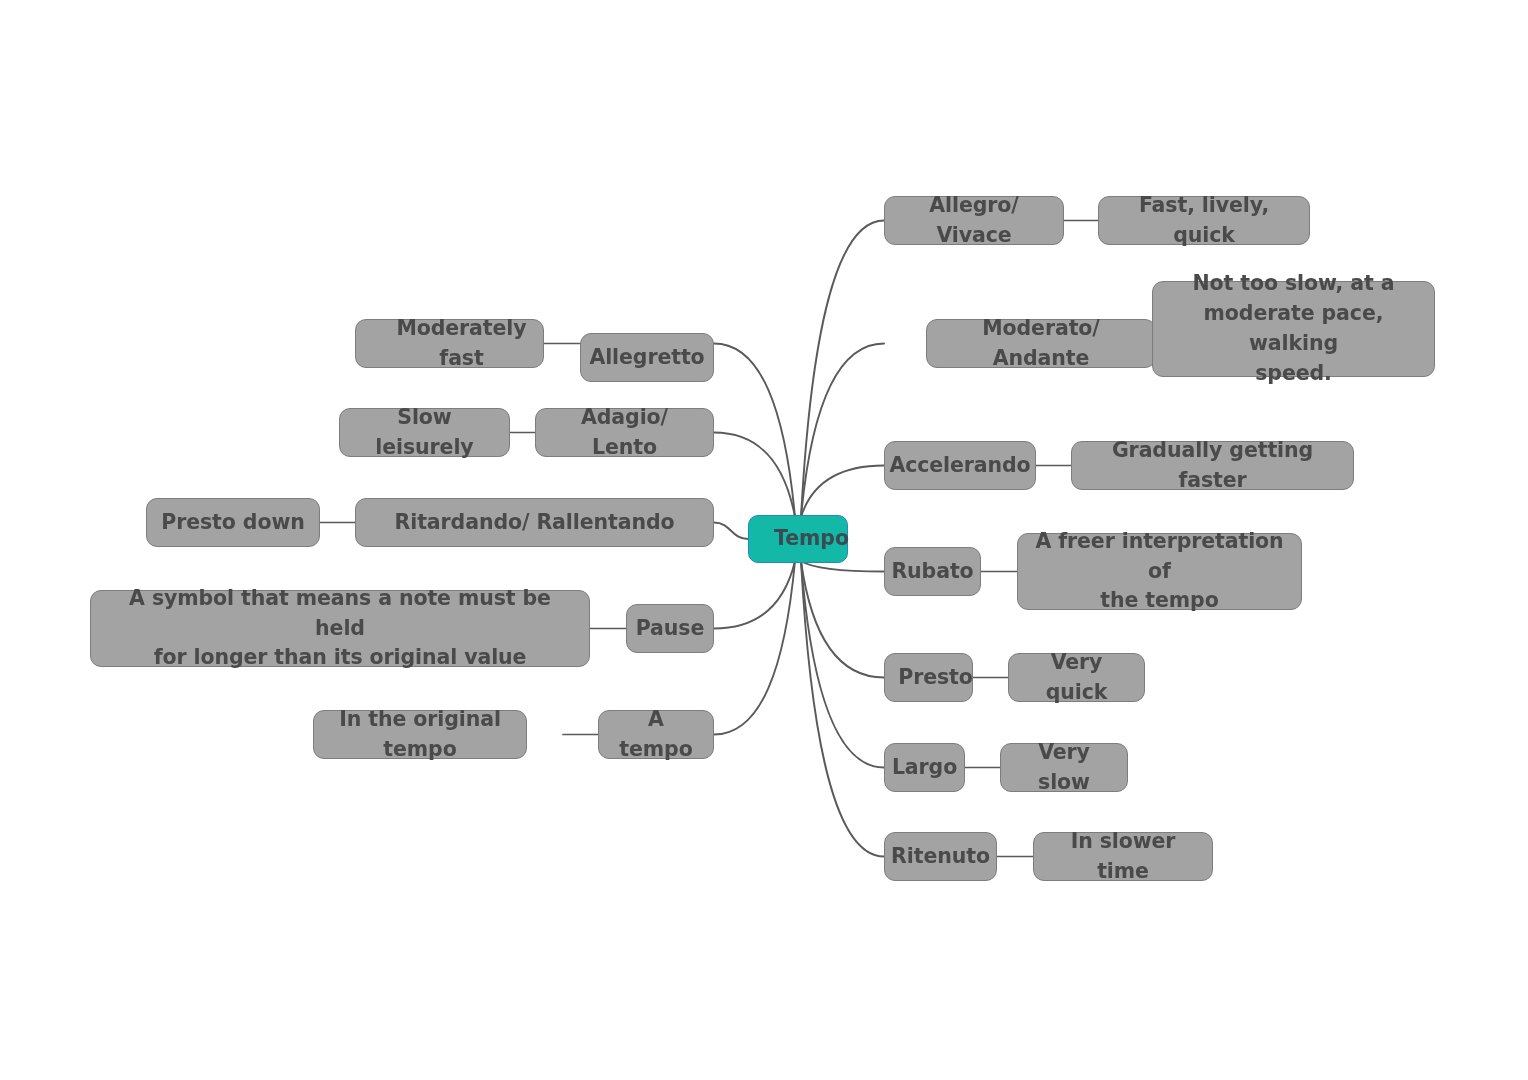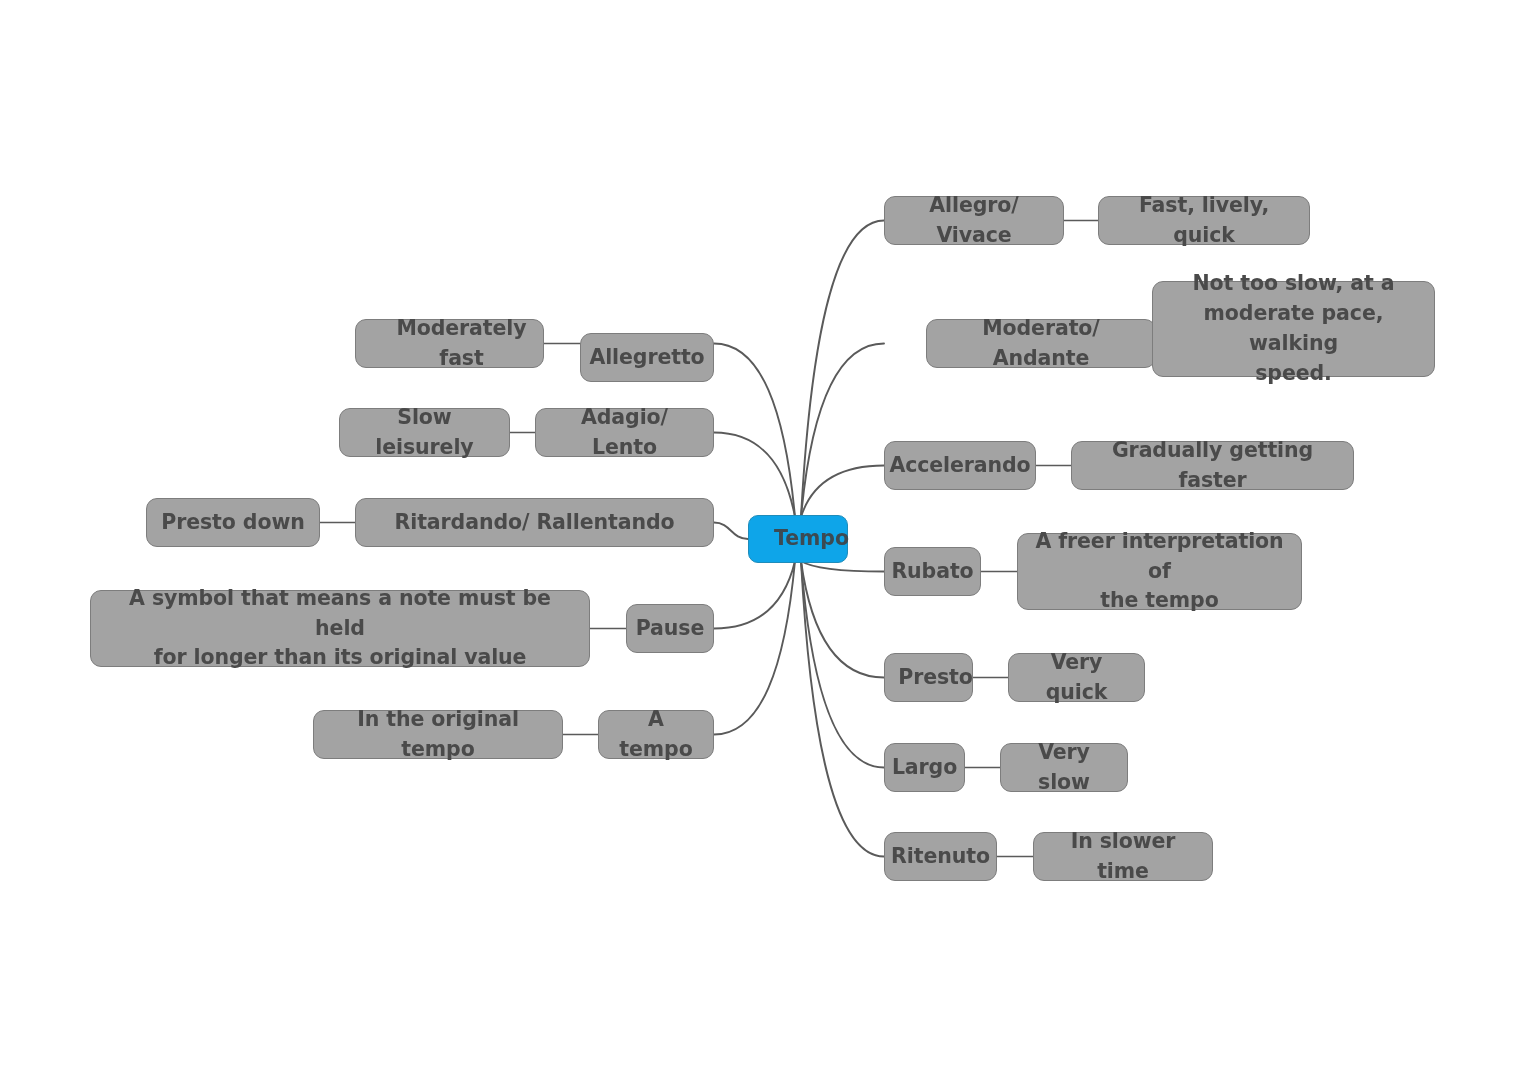--- a/index.html
+++ b/index.html
@@ -39,21 +39,21 @@
     line-height: 1.42;
     display: flex;
     align-items: center;
     justify-content: center;
     text-align: center;
     padding: 4px 14px;
     white-space: pre-line;
     letter-spacing: -0.1px;
   }
   .node.root {
-    background: #0ea5e9;
+    background: #14b8a6;
     border: 1.6px solid #1f8cba;
     border-radius: 10px;
     color: #3c4a52;
     font-size: 20.5px;
     z-index: 5;
     padding-left: 41px;
   }
   .node.multiline {
     line-height: 1.46;
   }
@@ -110,15 +110,15 @@
       <div class="node" style="left: 580px; top: 319px; width: 134px; height: 49px; margin-top: 14px;">Allegretto</div>
       <div class="node" style="left: 355px; top: 319px; width: 189px; height: 49px; padding-left: 38px;">Moderately fast</div>
       <div class="node" style="left: 535px; top: 408px; width: 179px; height: 49px;">Adagio/ Lento</div>
       <div class="node" style="left: 332px; top: 408px; width: 171px; height: 49px; margin-left: 7px;">Slow leisurely</div>
       <div class="node" style="left: 355px; top: 498px; width: 359px; height: 49px;">Ritardando/ Rallentando</div>
       <div class="node" style="left: 146px; top: 498px; width: 174px; height: 49px;">Presto down</div>
       <div class="node" style="left: 626px; top: 604px; width: 88px; height: 49px;">Pause</div>
       <div class="node multiline" style="left: 90px; top: 590px; width: 500px; height: 77px;">A symbol that means a note must be held
 for longer than its original value</div>
       <div class="node" style="left: 598px; top: 710px; width: 116px; height: 49px;">A tempo</div>
-      <div class="node" style="left: 313px; top: 710px; width: 250px; height: 49px;">In the original tempo</div>
+      <div class="node" style="left: 313px; top: 710px; width: 214px; height: 49px;">In the original tempo</div>
     </div>
 </div>
 
 </body></html>

